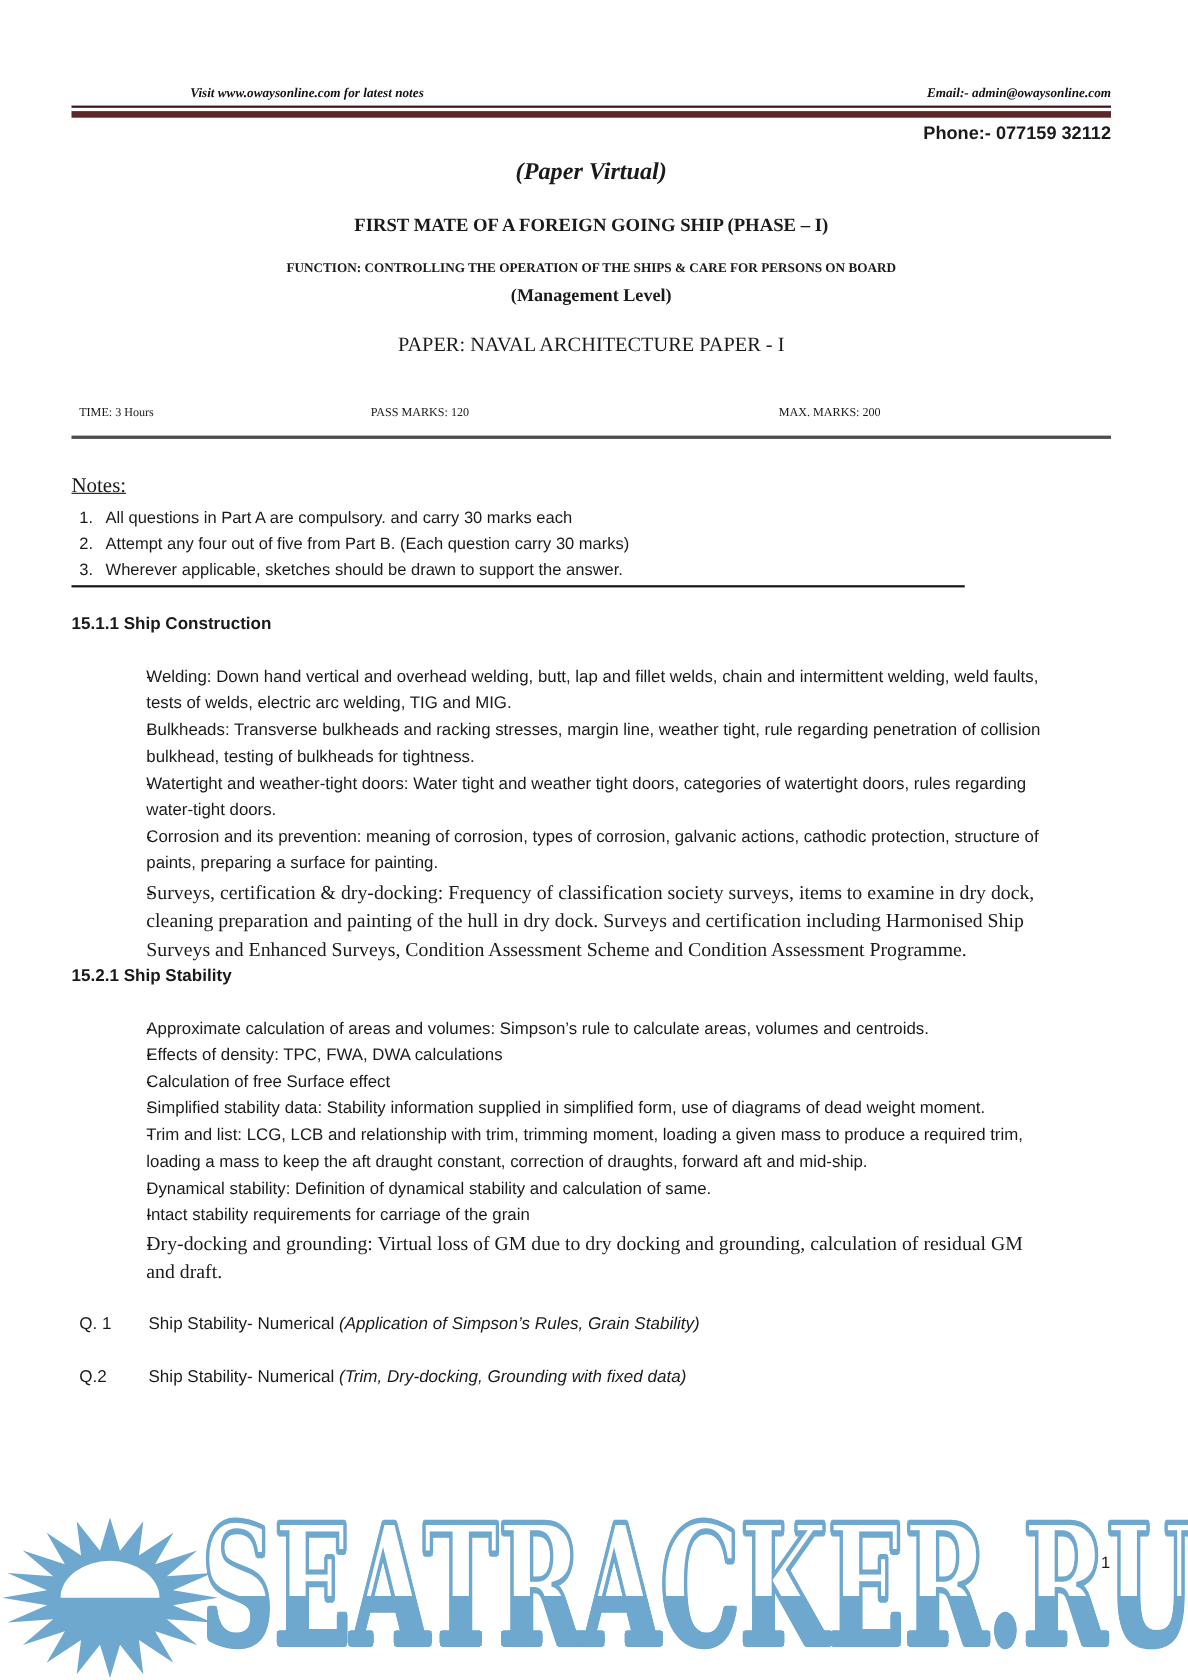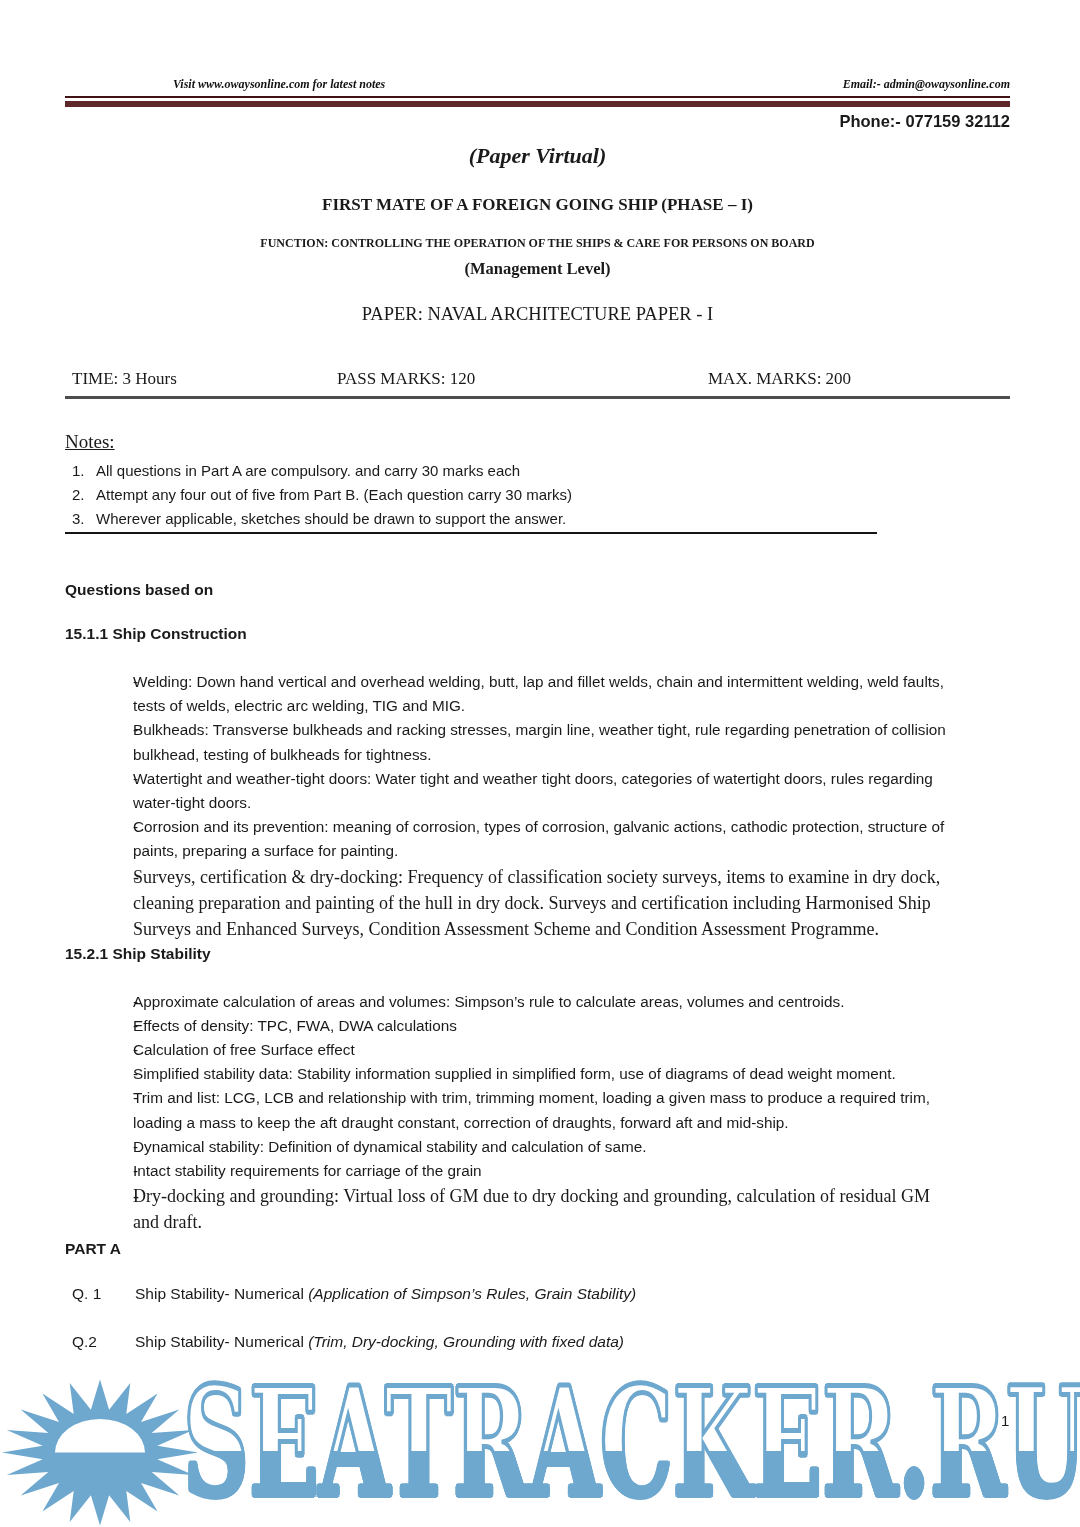--- a/index.html
+++ b/index.html
@@ -17,21 +17,21 @@
                   font-weight:bold;font-style:italic;font-size:22px;line-height:28px;}
   .t-exam{margin-top:24px;text-align:center;font-family:"Liberation Serif",serif;font-weight:bold;
           font-size:17px;line-height:22px;}
   .t-function{margin-top:16px;text-align:center;font-family:"Liberation Serif",serif;font-weight:bold;
               font-size:12px;line-height:23px;}
   .t-level{margin-top:3px;text-align:center;font-family:"Liberation Serif",serif;font-weight:bold;
            font-size:16.5px;line-height:22px;}
   .t-paper{margin-top:22px;text-align:center;font-family:"Liberation Serif",serif;
            font-size:18.5px;line-height:24px;}
   
-  .time-row{position:relative;margin-top:43px;height:24px;font-family:"Liberation Serif",serif;font-size:17px;}
+  .time-row{position:relative;margin-top:43px;height:24px;font-family:"Liberation Serif",serif;font-size:11px;}
   .time-row span{position:absolute;top:0;white-space:nowrap;}
   .tr-time{left:7px;} .tr-pass{left:272px;} .tr-max{left:643px;}
   .rule-gray{margin-top:3px;border-top:3px solid #4d4d4d;}
   
   .notes-h{margin-top:31px;font-family:"Liberation Serif",serif;font-size:19px;line-height:24px;
            text-decoration:underline;}
   .notes-list{margin-top:5px;}
   .n-row{display:flex;font-size:15px;line-height:24px;}
   .n-num{width:31px;padding-left:7px;box-sizing:border-box;}
   .rule-black{margin-top:1px;width:812px;border-top:2px solid #151515;}
@@ -116,21 +116,20 @@
         <span class="n-num">2.</span>
         <div class="n-text">Attempt any four out of five from Part B. (Each question carry 30 marks)</div>
       </div>
       <div class="n-row">
         <span class="n-num">3.</span>
         <div class="n-text">Wherever applicable, sketches should be drawn to support the answer.</div>
       </div>
     </div>
     <div class="rule-black"></div>
 
-    <div class="h-bold qbo">Questions based on</div>
 
     <div class="h-bold s1h">15.1.1 Ship Construction</div>
     <div class="b-list">
       <div class="b-row">
         <span class="b-dash">-</span>
         <div class="b-text">Welding: Down hand vertical and overhead welding, butt, lap and fillet welds, chain and intermittent welding, weld faults, tests of welds, electric arc welding, TIG and MIG.</div>
       </div>
       <div class="b-row">
         <span class="b-dash">-</span>
         <div class="b-text">Bulkheads: Transverse bulkheads and racking stresses, margin line, weather tight, rule regarding penetration of collision bulkhead, testing of bulkheads for tightness.</div>
@@ -178,21 +177,20 @@
       <div class="b-row">
         <span class="b-dash">-</span>
         <div class="b-text">Intact stability requirements for carriage of the grain</div>
       </div>
       <div class="b-row serif">
         <span class="b-dash">-</span>
         <div class="b-text">Dry-docking and grounding: Virtual loss of GM due to dry docking and grounding, calculation of residual GM and draft.</div>
       </div>
     </div>
 
-    <div class="h-bold parta">PART A</div>
     <div class="q-row q1">
       <span class="q-label">Q. 1</span>
       <span class="q-text"><span>Ship Stability- Numerical</span> <span class="q-detail">(Application of Simpson’s Rules, Grain Stability)</span></span>
     </div>
     <div class="q-row q2">
       <span class="q-label">Q.2</span>
       <span class="q-text"><span>Ship Stability- Numerical</span> <span class="q-detail">(Trim, Dry-docking, Grounding with fixed data)</span></span>
     </div>
   </div>
 </div>

